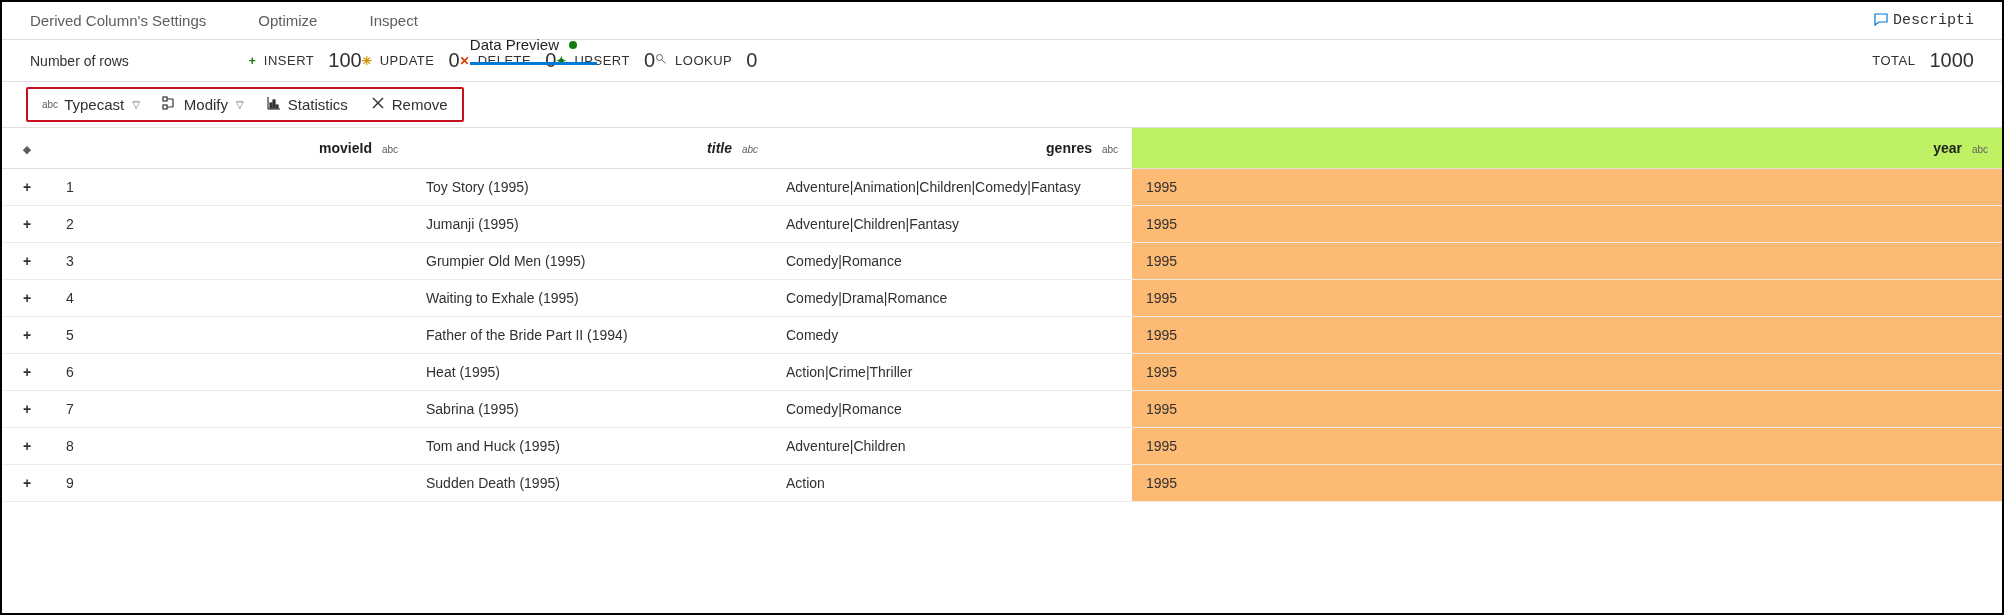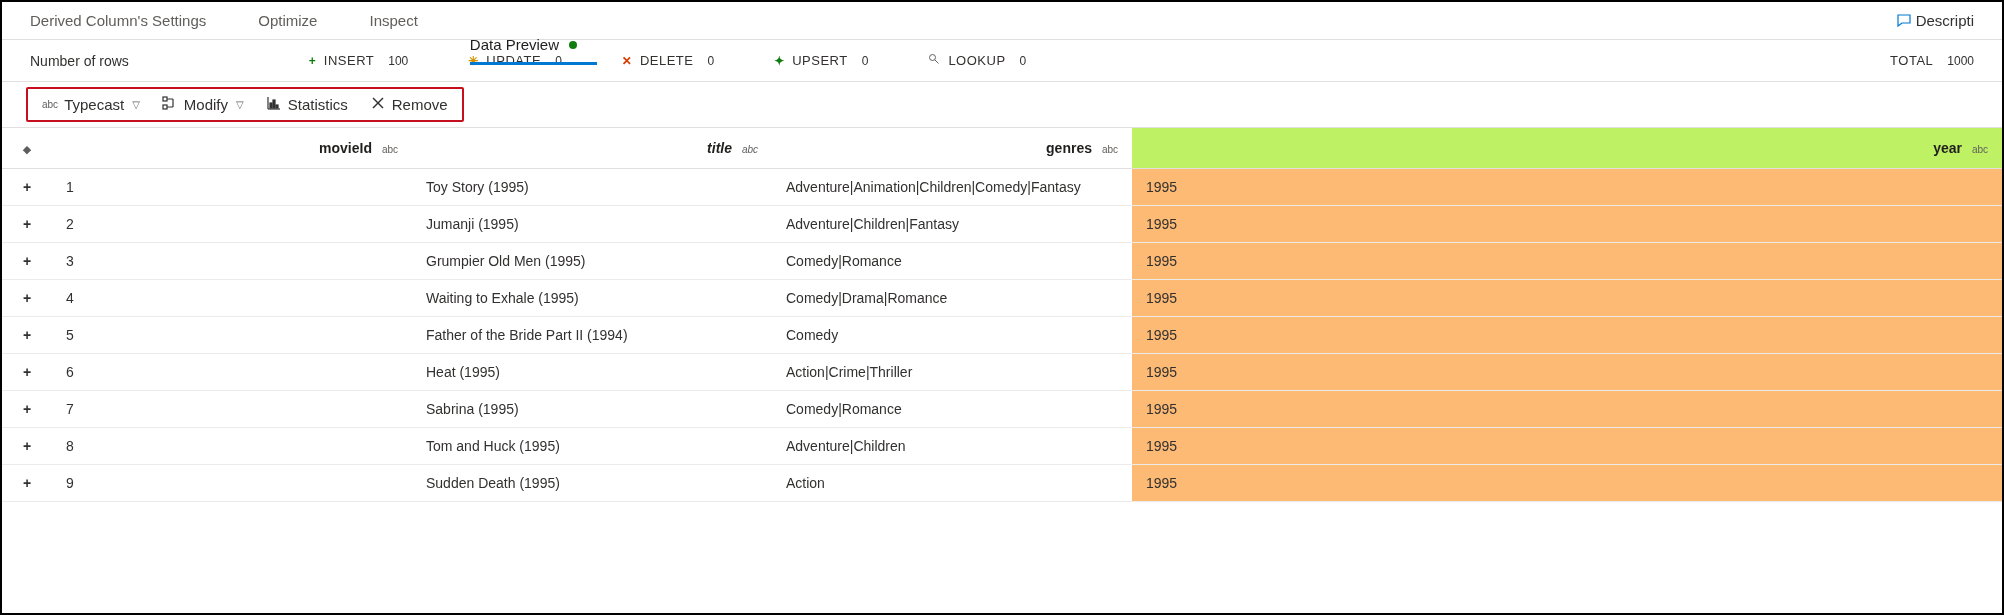--- a/index.html
+++ b/index.html
@@ -6,30 +6,30 @@
 body { font-family: "Segoe UI", Arial, sans-serif; font-size: 14px; color: #323130; background: #fff; width: 2004px; }
 .frame { border: 2px solid #000; width: 2004px; height: 615px; overflow: hidden; display: flex; flex-direction: column; }
 
 
 .tabs { display: flex; align-items: center; height: 38px; border-bottom: 1px solid #e1dfdd; padding: 0 28px; gap: 52px; font-size: 15px; }
 .tab { color: #605e5c; cursor: pointer; height: 38px; display: flex; align-items: center; position: relative; }
 .tab.active { color: #201f1e; font-weight: 400; margin-top: 48px; }
 .tab.active::after { content: ""; position: absolute; left: 0; right: -20px; bottom: -1px; height: 3px; background: #0078d4; }
 .tab .dot { width: 8px; height: 8px; border-radius: 50%; background: #107c10; margin-left: 10px; display: inline-block; }
 .spacer { flex: 1; }
-.desc-link { display: flex; align-items: flex-end; gap: 4px; color: #323130; cursor: pointer; }
+.desc-link { display: flex; align-items: flex-start; gap: 4px; color: #323130; cursor: pointer; font-family: Liberation Mono, monospace; }
 .desc-link svg { width: 16px; height: 16px; stroke: #0078d4; fill: none; }
 
 
-.stats-row { display: flex; align-items: center; height: 42px; padding: 0 28px; gap: 60px; border-bottom: 1px solid #e1dfdd; font-size: 14px; }
+.stats-row { display: flex; align-items: center; height: 42px; padding: 0 28px; border-bottom: 1px solid #e1dfdd; font-size: 14px; }
 .stats-label { color: #323130; margin-right: 120px; }
 .stat { display: flex; align-items: center; gap: 8px; }
 .stat .mini-icon { font-size: 12px; font-weight: bold; }
 .stat .stat-name { font-size: 13px; letter-spacing: 0.5px; text-transform: uppercase; color: #323130; }
-.stat .stat-val { color: #323130; margin-left: 6px; font-size: 12px; }
+.stat .stat-val { color: #323130; margin-left: 6px; font-size: 20px; }
 .plus-ico { color: #107c10; }
 .star-ico { color: #d29200; }
 .x-ico { color: #d83b01; }
 .sparkle-ico { color: #107c10; }
 .mag-ico svg { width: 12px; height: 12px; stroke: #605e5c; fill: none; }
 
 
 .toolbar-row { height: 46px; display: flex; align-items: center; padding: 0 24px; border-bottom: 1px solid #e1dfdd; }
 .toolbar { display: inline-flex; align-items: center; gap: 22px; border: 2px solid #c50f1f; padding: 6px 14px; border-radius: 2px; }
 .tool-btn { display: flex; align-items: center; gap: 6px; cursor: pointer; color: #323130; font-size: 15px; }

